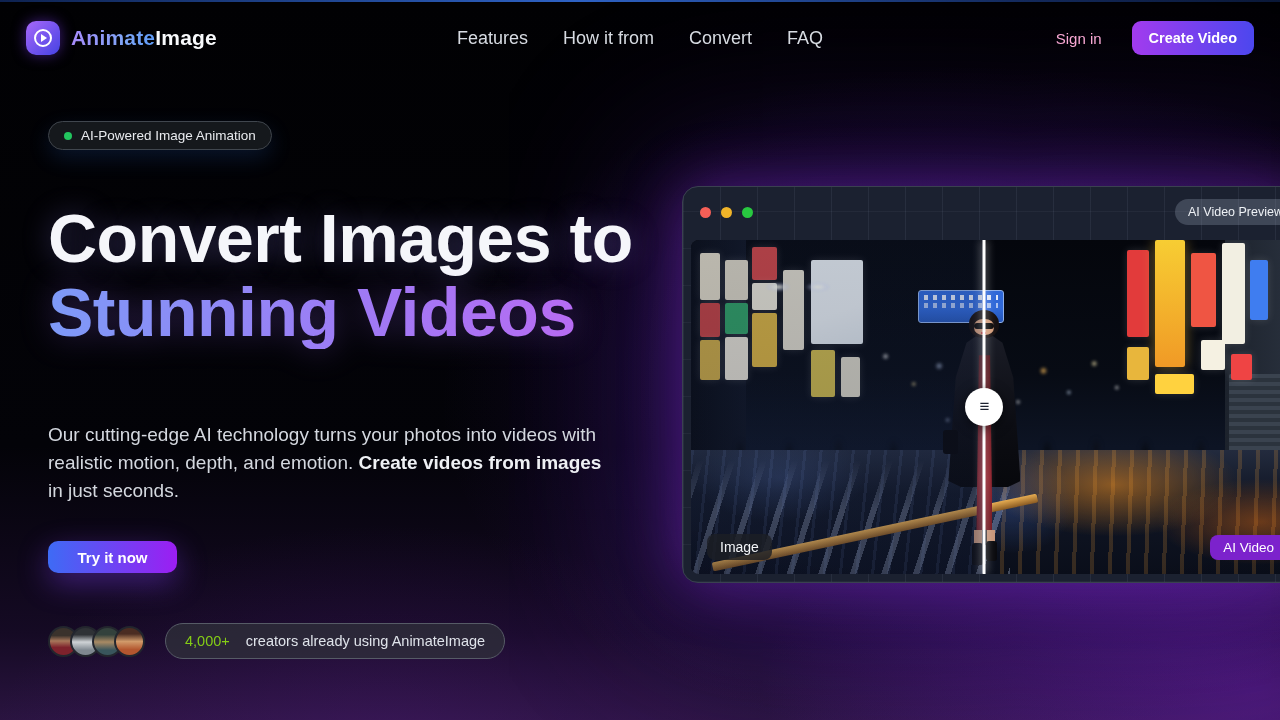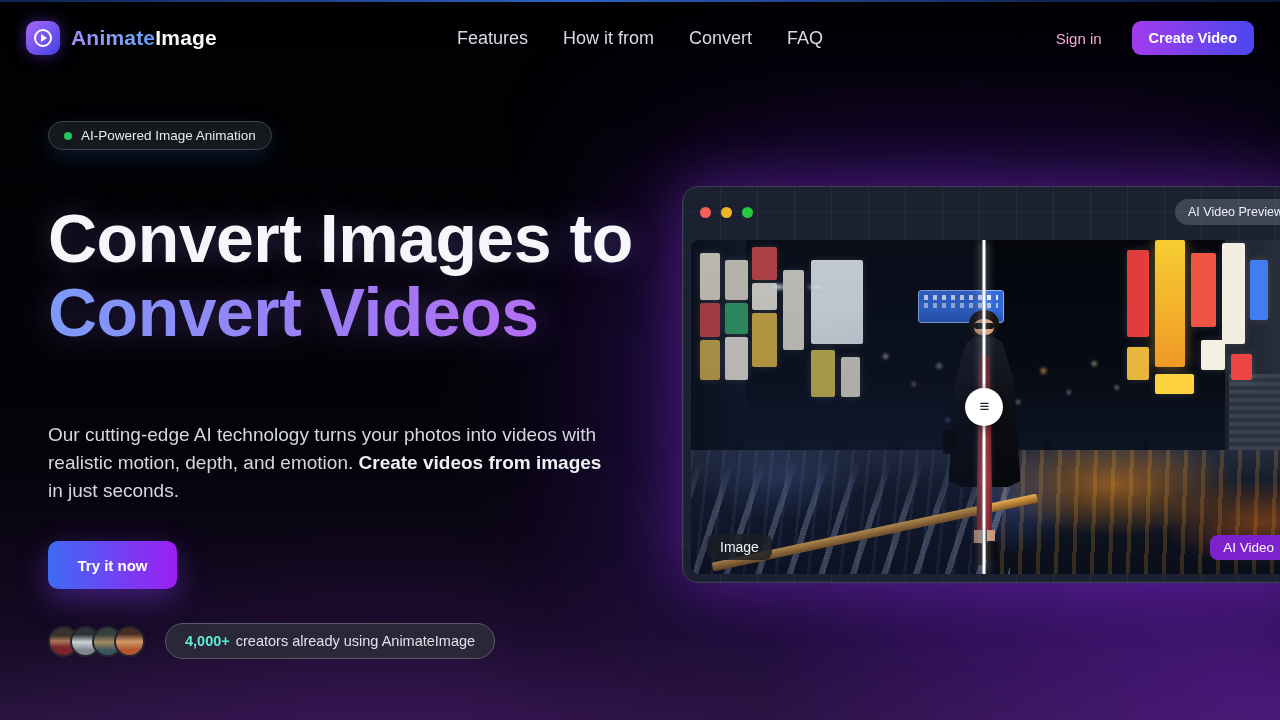--- a/index.html
+++ b/index.html
@@ -54,36 +54,36 @@
     line-height:74px; color:#f5f6fa; letter-spacing:-.5px;
     text-shadow:0 0 28px rgba(150,135,240,.35); z-index:3;margin-top:29px; }
   .grad-line { background:linear-gradient(90deg,#7d9af7 0%,#a079f5 55%,#bd68f2 100%);
     -webkit-background-clip:text; background-clip:text; color:transparent; text-shadow:none;
     filter:drop-shadow(0 0 16px rgba(150,100,240,.35)); }
 
   .hero-lead { position:absolute; left:48px; top:421px; width:566px; font-size:19px;
     line-height:28px; color:#d4d8df; z-index:3; }
   .hero-lead b { color:#eef0f4; font-weight:700; }
 
-  .try-btn { position:absolute; left:48px; top:541px; width:129px; height:48px;
+  .try-btn { position:absolute; left:48px; top:541px; width:129px; height:32px;
     border-radius:10px; border:none; background:linear-gradient(90deg,#3e6bf5,#9c1ef2);
     color:#fff; font-size:15px; font-weight:700; cursor:pointer; font-family:inherit;
     box-shadow:0 10px 30px rgba(124,58,237,.45); z-index:3; }
 
   .social { position:absolute; left:48px; top:623px; display:flex; align-items:center; gap:20px; z-index:3; }
   .avatars { display:flex; }
   .avatar { width:31px; height:31px; border-radius:50%; border:2px solid #23262e; margin-left:-9px; }
   .avatar:first-child { margin-left:0; }
   .av1 { background:linear-gradient(180deg,#3a322c 28%,#a8775a 48%,#7e222c 72%); }
   .av2 { background:linear-gradient(180deg,#2f3236 25%,#cfd3d6 52%,#7f8890 82%); }
   .av3 { background:linear-gradient(180deg,#33413c 25%,#a98a64 52%,#39555c 82%); }
   .av4 { background:linear-gradient(180deg,#4a2c22 22%,#d19a6a 50%,#b3562f 80%); }
   .proof-pill { display:flex; align-items:center; padding:9px 19px; border-radius:999px;
     background:rgba(47,49,58,.74); border:1px solid #565b66; color:#dfe3ea; font-size:14.5px; }
-  .proof-count { font-weight:700; color:#5eead4; margin-right:6px; }
+  .proof-count { font-weight:400; color:#84cc16; margin-right:16px; }
 
   
   .preview-window { position:absolute; left:682px; top:186px; width:632px; height:397px;
     background:#1b2130; border:1px solid #3a4150; border-radius:16px;
     box-shadow:0 0 60px rgba(147,51,234,.42), 0 0 170px 36px rgba(109,40,217,.26); z-index:2; }
   .preview-window::before { content:''; position:absolute; inset:0; border-radius:15px;
     background-image:
       repeating-linear-gradient(90deg, rgba(148,163,184,.10) 0 1px, transparent 1px 37px),
       repeating-linear-gradient(0deg,  rgba(148,163,184,.07) 0 1px, transparent 1px 37px);
     pointer-events:none; }
@@ -216,21 +216,21 @@
   </div>
 </header>
 
 <div class="hero-badge">
   <span class="badge-dot"></span>
   <span>AI-Powered Image Animation</span>
 </div>
 
 <h1 class="hero-title">
   <div>Convert Images to</div>
-  <div class="grad-line">Convert Videos</div>
+  <div class="grad-line">Stunning Videos</div>
 </h1>
 
 <p class="hero-lead"><span>Our cutting-edge AI technology turns your photos into videos with realistic motion, depth, and emotion. </span><b>Create videos from images</b><span> in just seconds.</span></p>
 
 <button class="try-btn">Try it now</button>
 
 <div class="social">
   <div class="avatars">
     <div class="avatar av1"></div>
     <div class="avatar av2"></div>

